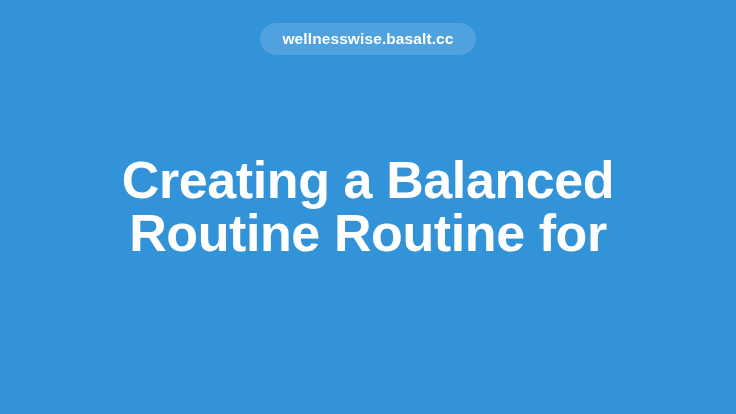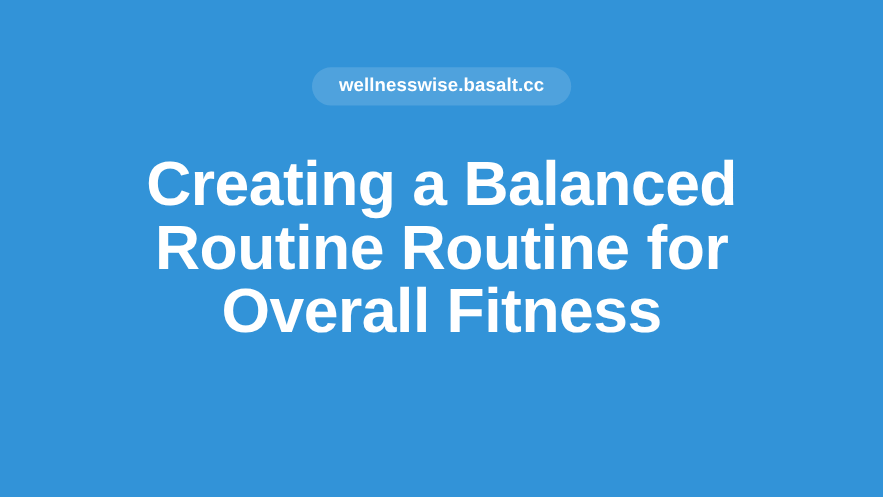--- a/index.html
+++ b/index.html
@@ -40,21 +40,20 @@
   #url-pill {
     background: rgba(255, 255, 255, 0.145);
     border-radius: 17px;
     height: 32px;
     min-width: 200px;
     box-sizing: border-box;
     padding: 0 22px;
     display: flex;
     align-items: center;
     justify-content: center;
-    margin-top: 33px;
   }
 
   #url-text {
     color: #ffffff;
     font-size: 15.5px;
     font-weight: bold;
     letter-spacing: 0.1px;
     line-height: 1;
     white-space: nowrap;
   }
@@ -98,17 +97,16 @@
   <div id="url-pill-wrap">
     <div id="url-pill">
       <span id="url-text">wellnesswise.basalt.cc</span>
     </div>
   </div>
 
   <div id="headline-block">
     <h1 id="headline">
       <span class="hl-line">Creating a Balanced</span>
       <span class="hl-line">Routine Routine for</span>
-      <span class="hl-line">Overall Fitness</span>
     </h1>
   </div>
 
 </div>
 
 </body></html>

